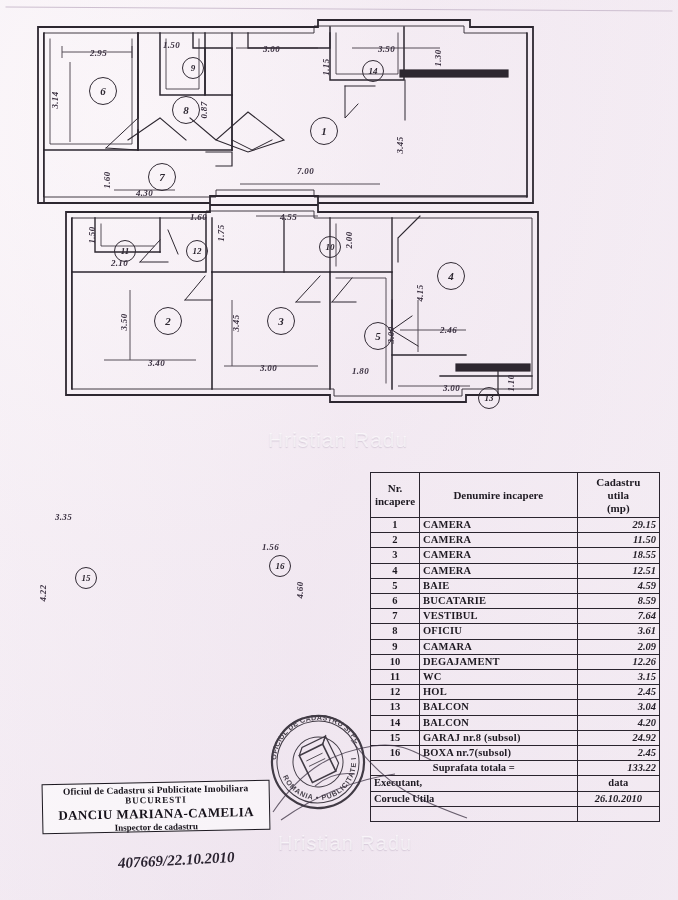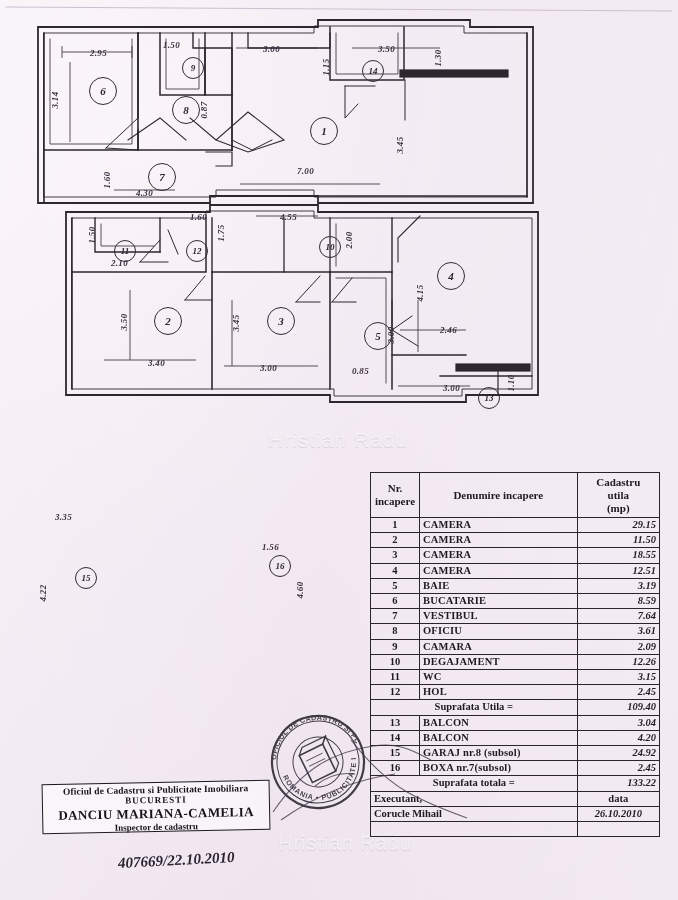--- a/index.html
+++ b/index.html
@@ -265,21 +265,21 @@
     <div class="dim" style="left: 213px; top: 228px; transform: rotate(-90deg);">1.75</div>
     <div class="dim" style="left: 111px; top: 258px;">2.10</div>
     <div class="dim" style="left: 341px; top: 235px; transform: rotate(-90deg);">2.00</div>
     <div class="dim" style="left: 412px; top: 288px; transform: rotate(-90deg);">4.15</div>
     <div class="dim" style="left: 116px; top: 317px; transform: rotate(-90deg);">3.50</div>
     <div class="dim" style="left: 228px; top: 318px; transform: rotate(-90deg);">3.45</div>
     <div class="dim" style="left: 383px; top: 330px; transform: rotate(-90deg);">3.00</div>
     <div class="dim" style="left: 440px; top: 325px;">2.46</div>
     <div class="dim" style="left: 148px; top: 358px;">3.40</div>
     <div class="dim" style="left: 260px; top: 363px;">3.00</div>
-    <div class="dim" style="left: 352px; top: 366px;">0.85</div>
+    <div class="dim" style="left: 352px; top: 366px;">1.80</div>
     <div class="dim" style="left: 443px; top: 383px;">3.00</div>
     <div class="dim" style="left: 503px; top: 378px; transform: rotate(-90deg);">1.10</div>
     <div class="dim" style="left: 55px; top: 512px;">3.35</div>
     <div class="dim" style="left: 35px; top: 588px; transform: rotate(-90deg);">4.22</div>
     <div class="dim" style="left: 262px; top: 542px;">1.56</div>
     <div class="dim" style="left: 292px; top: 585px; transform: rotate(-90deg);">4.60</div>
   </div>
 
 <div class="wm" style="left:268px;top:428px;">Hristian Radu</div>
 <div class="wm" style="left:278px;top:832px;font-size:20px;">Hristian Radu</div>
@@ -317,21 +317,21 @@
           <td class="ar">18.55</td>
         </tr>
         <tr>
           <td class="num">4</td>
           <td class="nm">CAMERA</td>
           <td class="ar">12.51</td>
         </tr>
         <tr>
           <td class="num">5</td>
           <td class="nm">BAIE</td>
-          <td class="ar">3.19</td>
+          <td class="ar">4.59</td>
         </tr>
         <tr>
           <td class="num">6</td>
           <td class="nm">BUCATARIE</td>
           <td class="ar">8.59</td>
         </tr>
         <tr>
           <td class="num">7</td>
           <td class="nm">VESTIBUL</td>
           <td class="ar">7.64</td>
@@ -355,24 +355,20 @@
           <td class="num">11</td>
           <td class="nm">WC</td>
           <td class="ar">3.15</td>
         </tr>
         <tr>
           <td class="num">12</td>
           <td class="nm">HOL</td>
           <td class="ar">2.45</td>
         </tr>
         <tr>
-          <td class="total" colspan="2">Suprafata Utila =</td>
-          <td class="ar">109.40</td>
-        </tr>
-        <tr>
           <td class="num">13</td>
           <td class="nm">BALCON</td>
           <td class="ar">3.04</td>
         </tr>
         <tr>
           <td class="num">14</td>
           <td class="nm">BALCON</td>
           <td class="ar">4.20</td>
         </tr>
         <tr>
@@ -387,21 +383,21 @@
         </tr>
         <tr>
           <td class="total" colspan="2">Suprafata totala =</td>
           <td class="ar">133.22</td>
         </tr>
         <tr>
           <td class="lbl" colspan="2">Executant,</td>
           <td class="dt">data</td>
         </tr>
         <tr>
-          <td class="lbl" colspan="2">Corucle Mihail</td>
+          <td class="lbl" colspan="2">Corucle Utila</td>
           <td class="dtv">26.10.2010</td>
         </tr>
         <tr>
           <td class="lbl" colspan="2"></td>
           <td class="dt"></td>
         </tr>
       </tbody>
   </table>
 </div>
 

